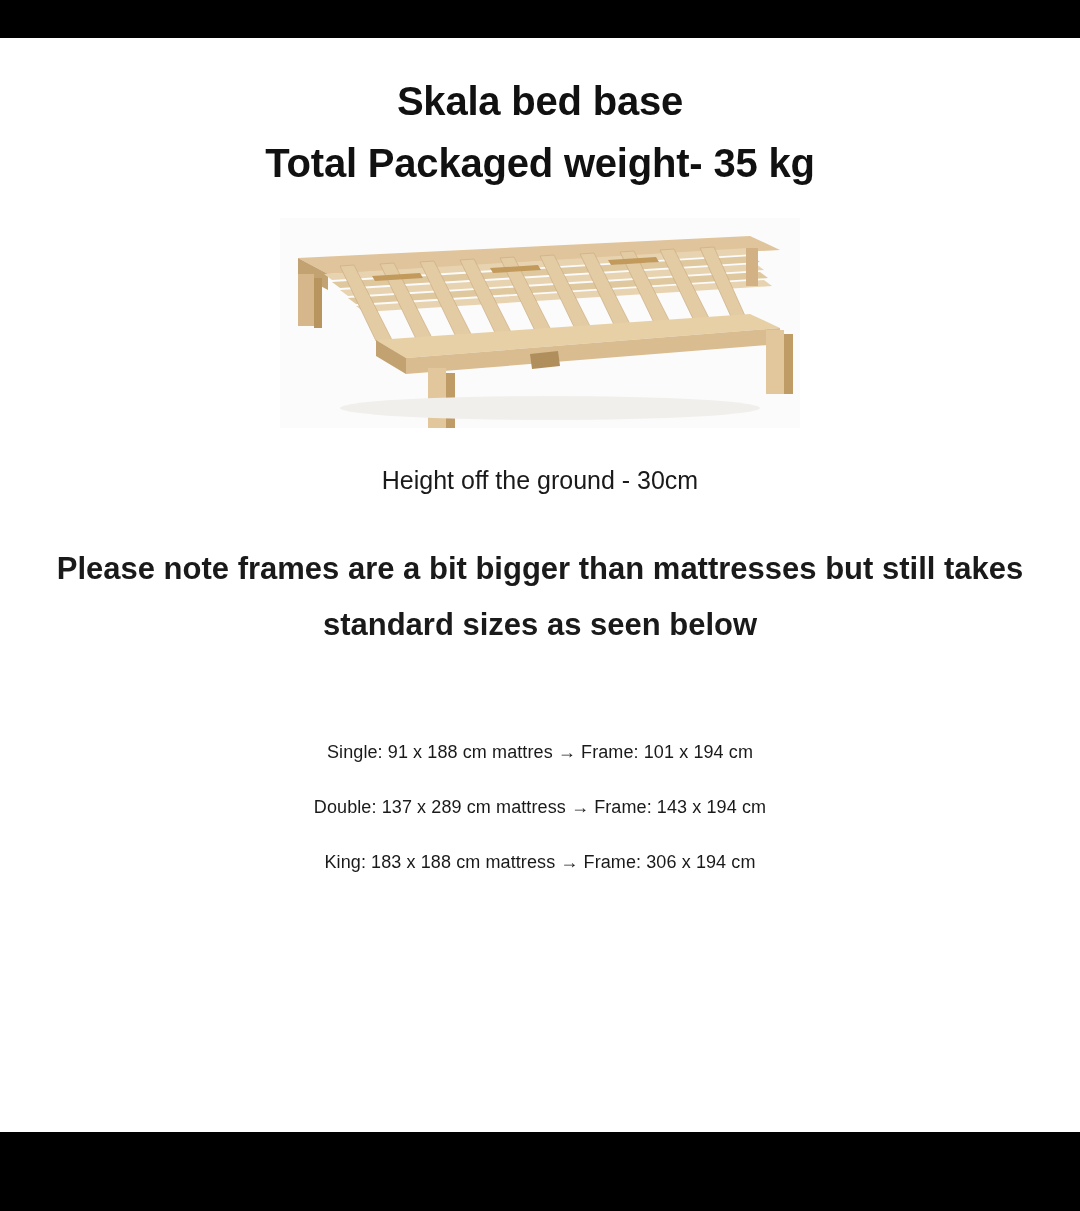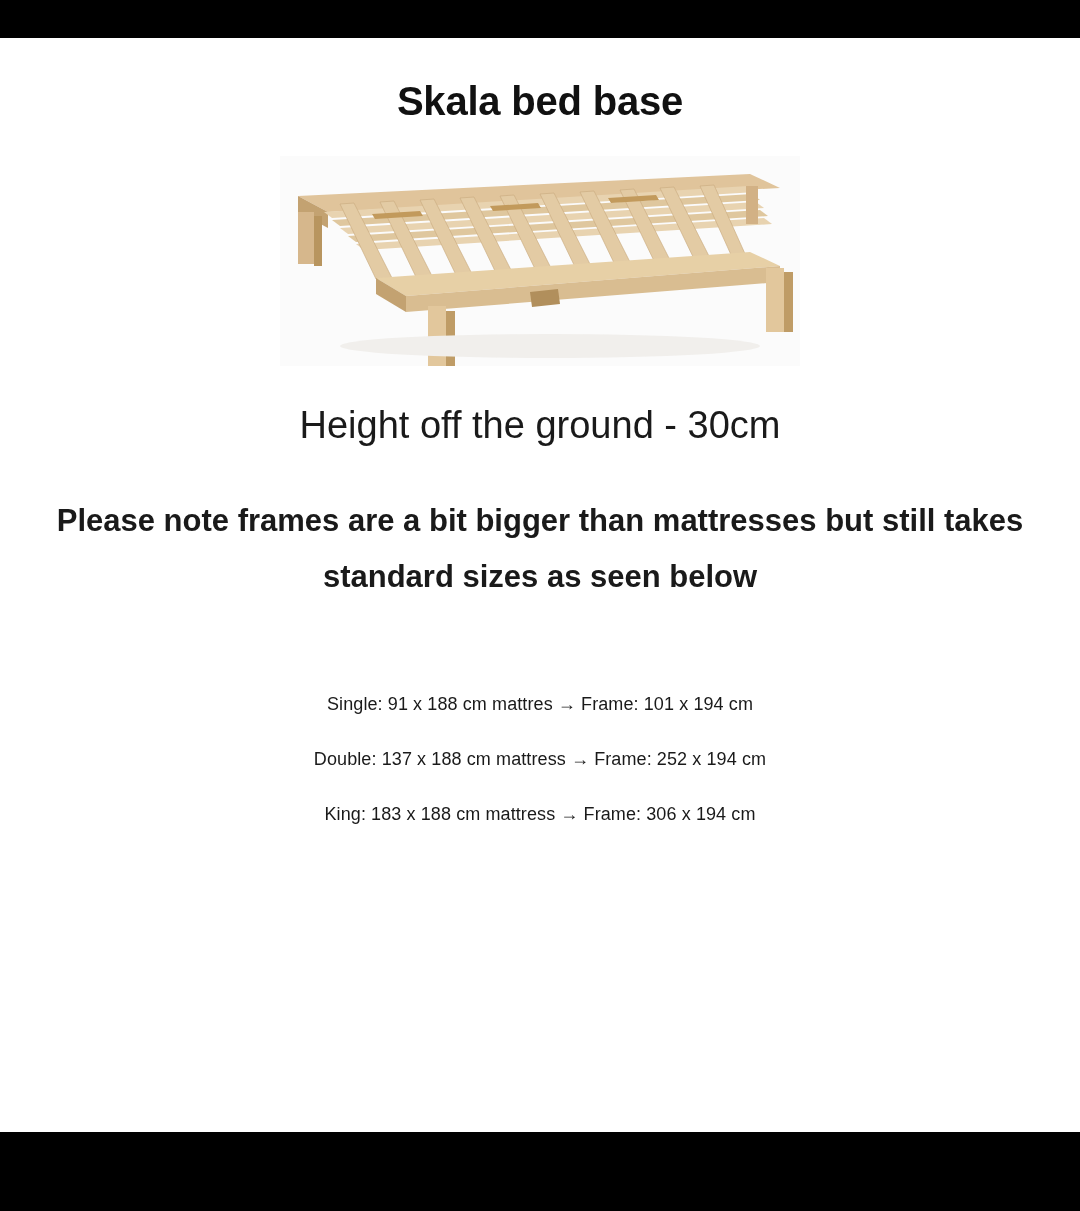--- a/index.html
+++ b/index.html
@@ -48,21 +48,21 @@
     height: 210px;
     position: relative;
   }
   .bed-svg {
     display: block;
     width: 100%;
     height: 100%;
   }
   .height-note {
     margin-top: 38px;
-    font-size: 38px;
+    font-size: 25px;
     color: #1a1a1a;
     text-align: center;
     font-weight: 400;
   }
   .frames-note {
     margin-top: 46px;
     font-size: 31px;
     color: #1a1a1a;
     text-align: center;
     line-height: 1.8;
@@ -102,20 +102,21 @@
 <body>
 
 <div class="page">
 
   <div class="bar-top"></div>
 
   <div class="sheet">
 
     <div class="title-block">
       <div class="title-line">Skala bed base</div>
+      <div class="title-line">Total Packaged weight- 35 kg</div>
     </div>
 
     <div class="product-image">
       <svg class="bed-svg" viewBox="0 0 520 210">
         <rect x="0" y="0" width="520" height="210" fill="#fbfbfb"></rect>
 
         <polygon points="18,40 470,18 500,32 48,56" fill="#e0c49b"></polygon>
         <polygon points="18,40 48,56 48,72 18,56" fill="#c3a271"></polygon>
 
         <g>
@@ -162,21 +163,21 @@
         <ellipse cx="270" cy="190" rx="210" ry="12" fill="#f1efec"></ellipse>
       </svg>
     </div>
 
     <div class="height-note">Height off the ground - 30cm</div>
 
     <div class="frames-note">Please note frames are a bit bigger than mattresses but still takes standard sizes as seen below</div>
 
     <div class="size-list">
       <div class="size-row">Single: 91 x 188 cm mattres  → Frame: 101 x 194 cm</div>
-      <div class="size-row">Double: 137 x 188 cm mattress → Frame: 252 x 194 cm</div>
+      <div class="size-row">Double: 137 x 289 cm mattress → Frame: 143 x 194 cm</div>
       <div class="size-row">King: 183 x 188 cm mattress → Frame: 306 x 194 cm</div>
     </div>
 
   </div>
 
   <div class="bar-bottom"></div>
 
 </div>
 
 </body></html>

